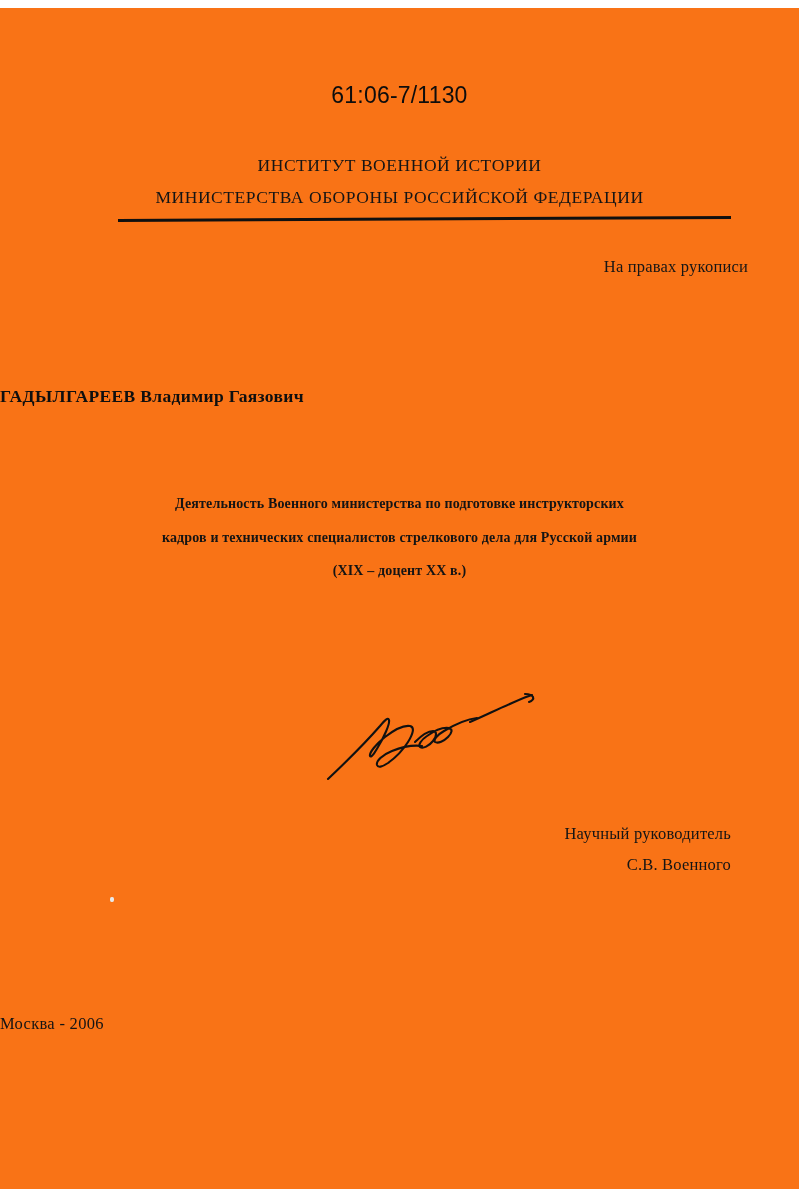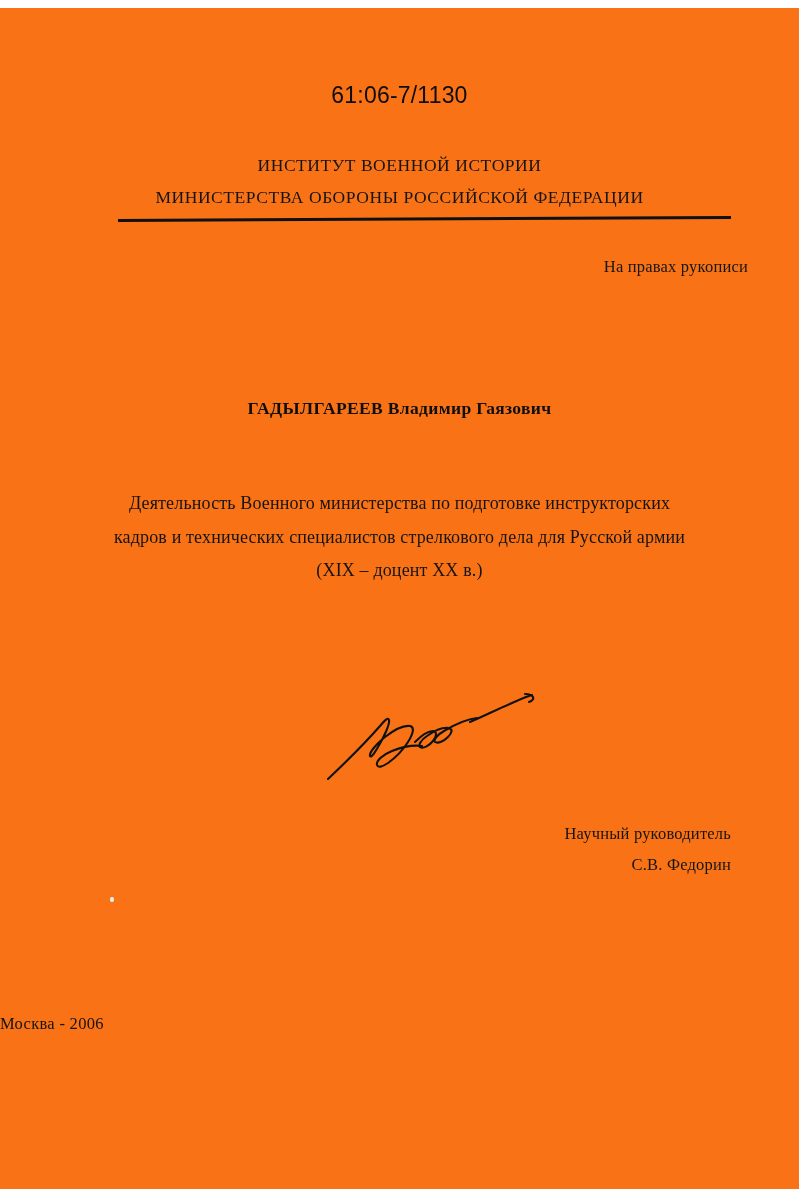--- a/index.html
+++ b/index.html
@@ -69,44 +69,44 @@
     width: 731px;
     text-align: right;
     font-size: 16.5px;
     letter-spacing: 0.2px;
     color: #161616;
   }
 
   
   .author {
     position: absolute;
-    top: 390px;
-    left: 0;
-    width: 799px;
-    text-align: center;
+    top: 378px;
+    left: 0;
+    width: 799px;
     font-size: 17.5px;
     font-weight: bold;
     letter-spacing: 0.35px;
     color: #0f0f0f;
   }
 
   
   .title-block {
     position: absolute;
     top: 479px;
     left: 0;
     width: 799px;
     text-align: center;
   }
   .title-block .tline {
-    font-size: 18px;
+    font-size: 14px;
     line-height: 33.5px;
     letter-spacing: 0.15px;
     white-space: nowrap;
     color: #141414;
+    font-weight: bold;
   }
 
   
   .specialty {
     position: absolute;
     top: 641px;
     left: 0;
     width: 799px;
     text-align: center;
     font-size: 16.5px;
@@ -196,20 +196,20 @@
     <svg viewBox="0 0 226 100" xmlns="http://www.w3.org/2000/svg" fill="none" stroke="#111111" stroke-width="2.1" stroke-linecap="round" stroke-linejoin="round">
       <path d="M6 95 C 24 78, 44 58, 58 42 C 63 36, 66 33, 67 36 C 68 40, 62 53, 56 63 C 52 70, 49 74, 48 72 C 47 69, 54 60, 63 53 C 72 46, 82 41, 88 42 C 93 43, 91 50, 86 58 C 81 66, 73 74, 66 79 C 60 83, 56 84, 55 81 C 54 77, 60 71, 70 67 C 80 63, 92 61, 100 62"></path>
       <path d="M93 58 C 99 52, 106 47, 111 47 C 115 47, 115 52, 111 57 C 107 62, 101 65, 98 63 C 96 61, 99 56, 105 52 C 112 47, 121 43, 127 44 C 131 45, 130 49, 126 53 C 122 57, 116 60, 113 58 C 111 56, 115 51, 122 47 C 132 41, 146 35, 155 34"></path>
       <path d="M148 38 C 160 33, 176 25, 190 19 C 199 15, 206 12, 210 11"></path>
       <path d="M203 10 C 207 10, 210 11, 211 13 C 212 15, 210 17, 207 18"></path>
     </svg>
   </div>
 
   <div class="supervisor">
     <div class="sline">Научный руководитель</div>
-    <div class="sline">С.В. Федорин</div>
+    <div class="sline">С.В. Военного</div>
   </div>
 
   <div class="footer">Москва - 2006</div>
 
   <div class="scan-speck"></div>
 
 </div>
 
 </body></html>

